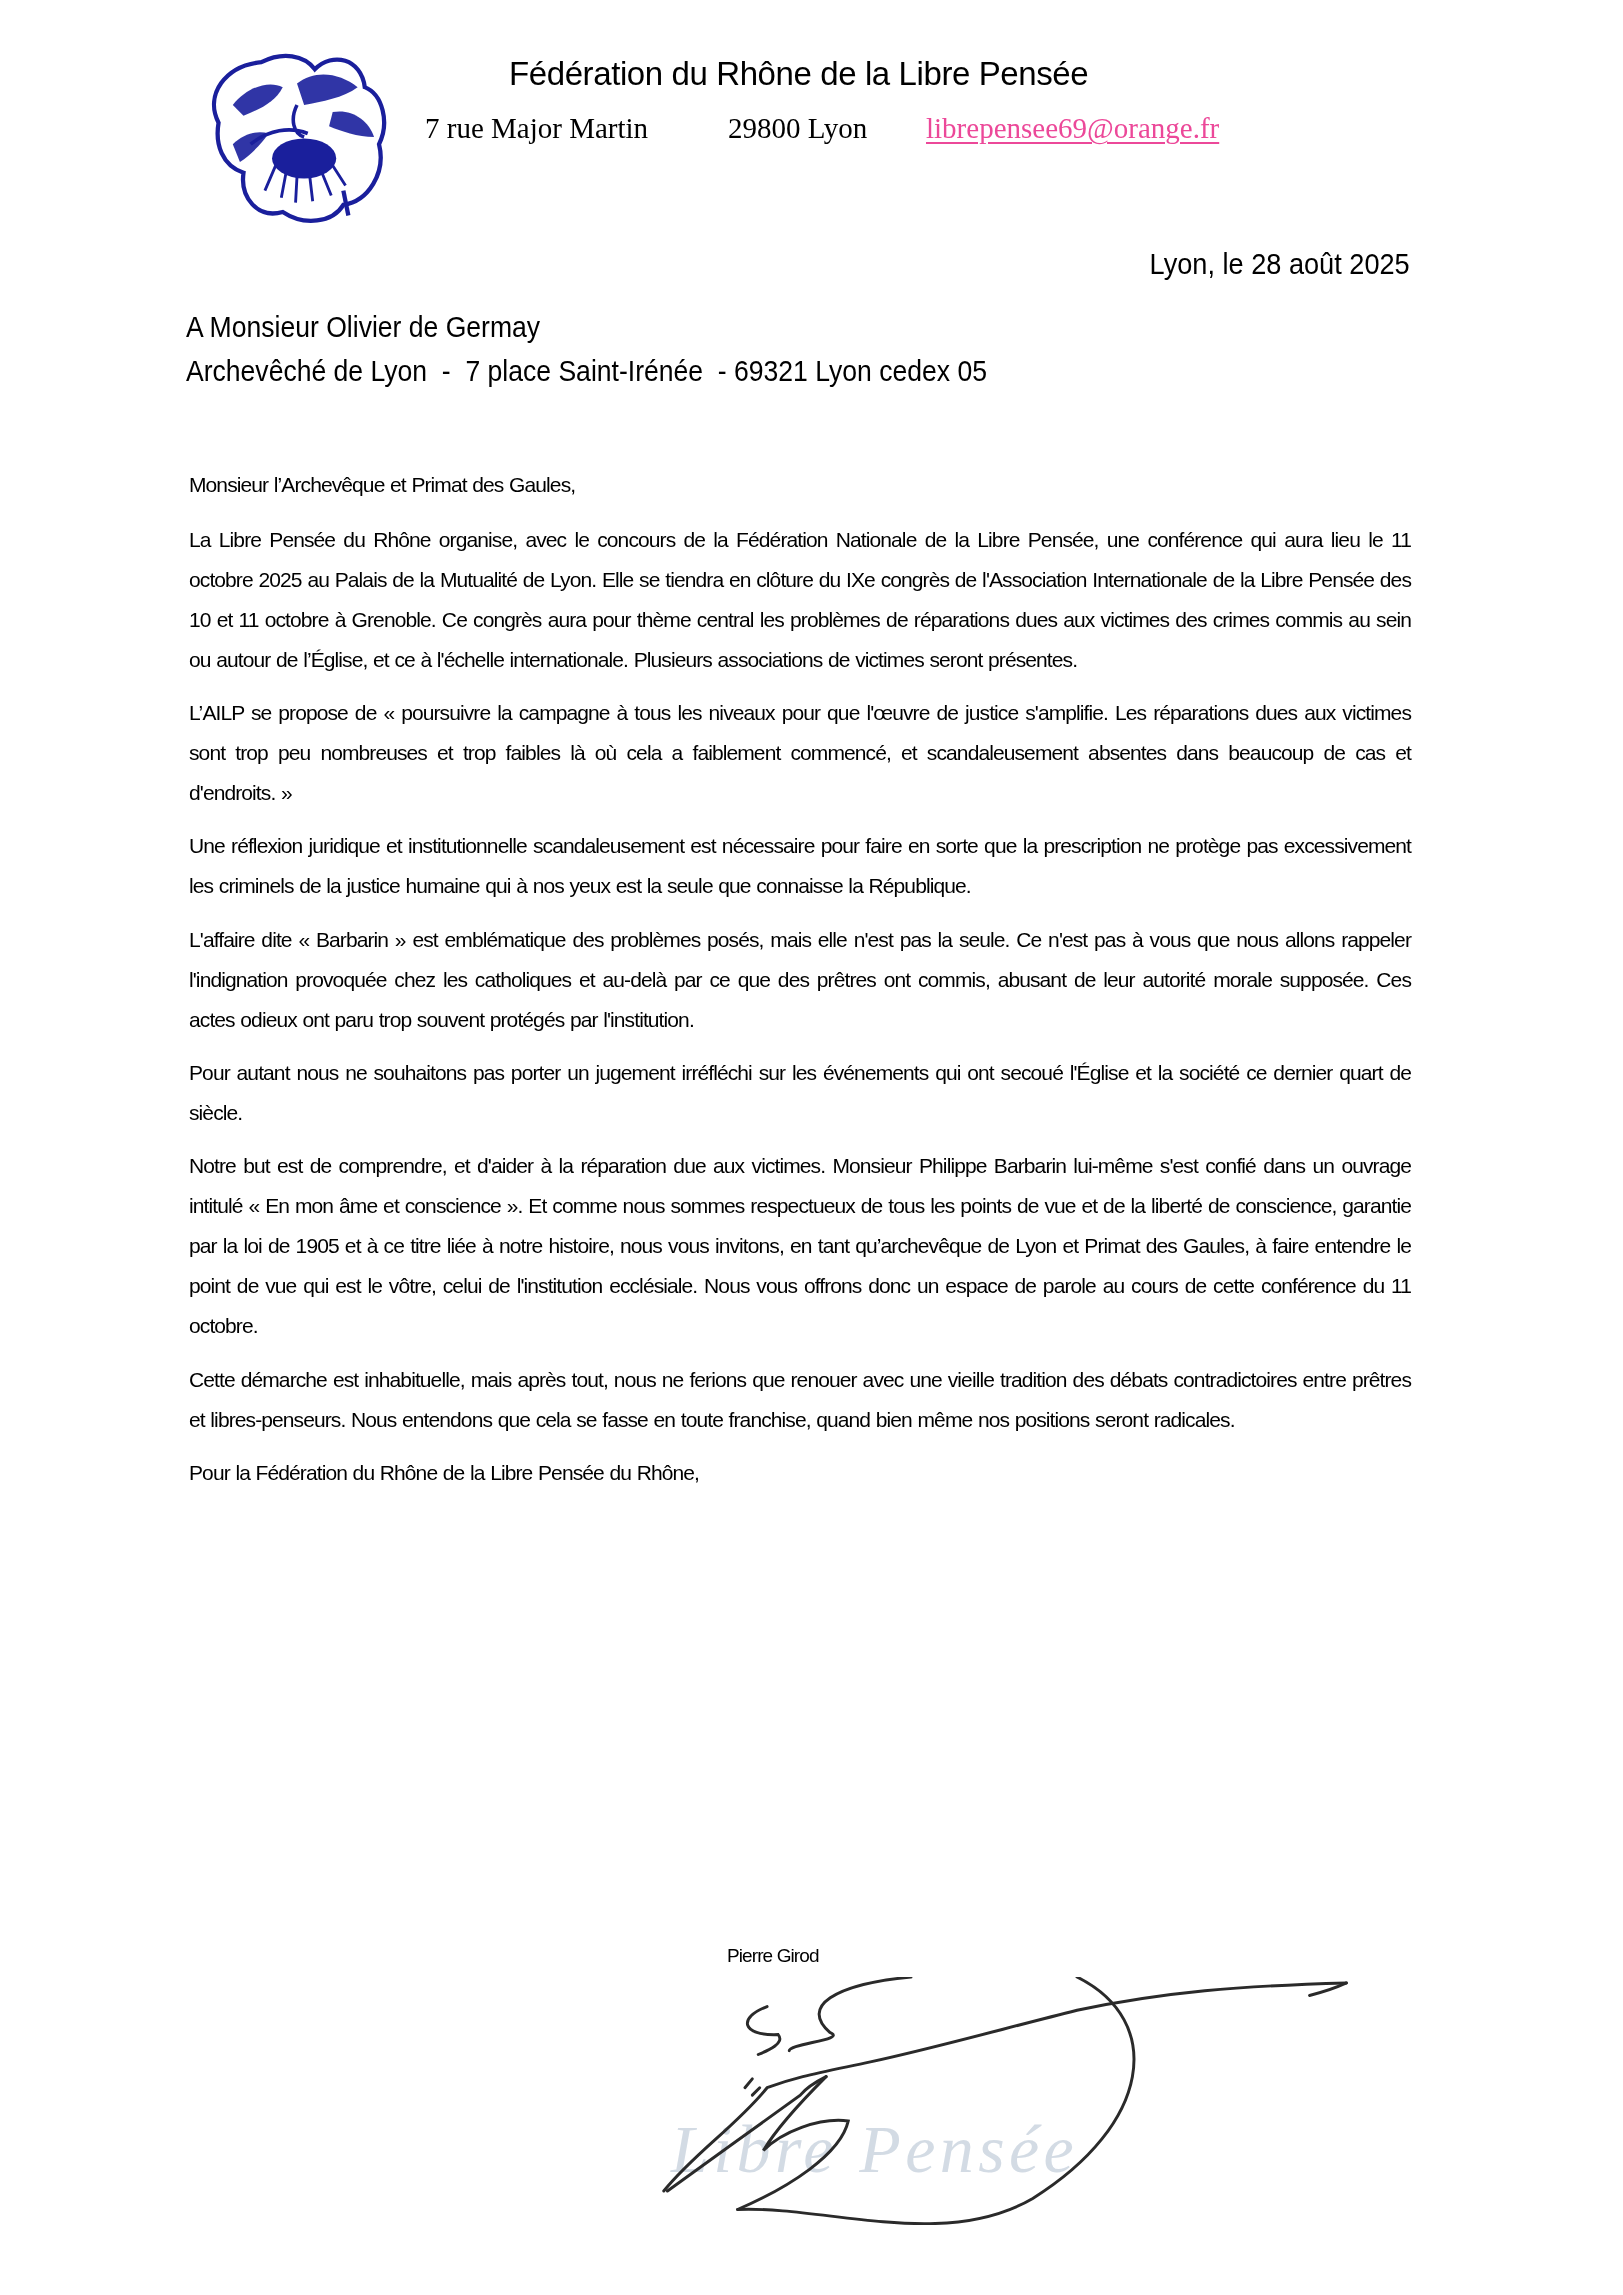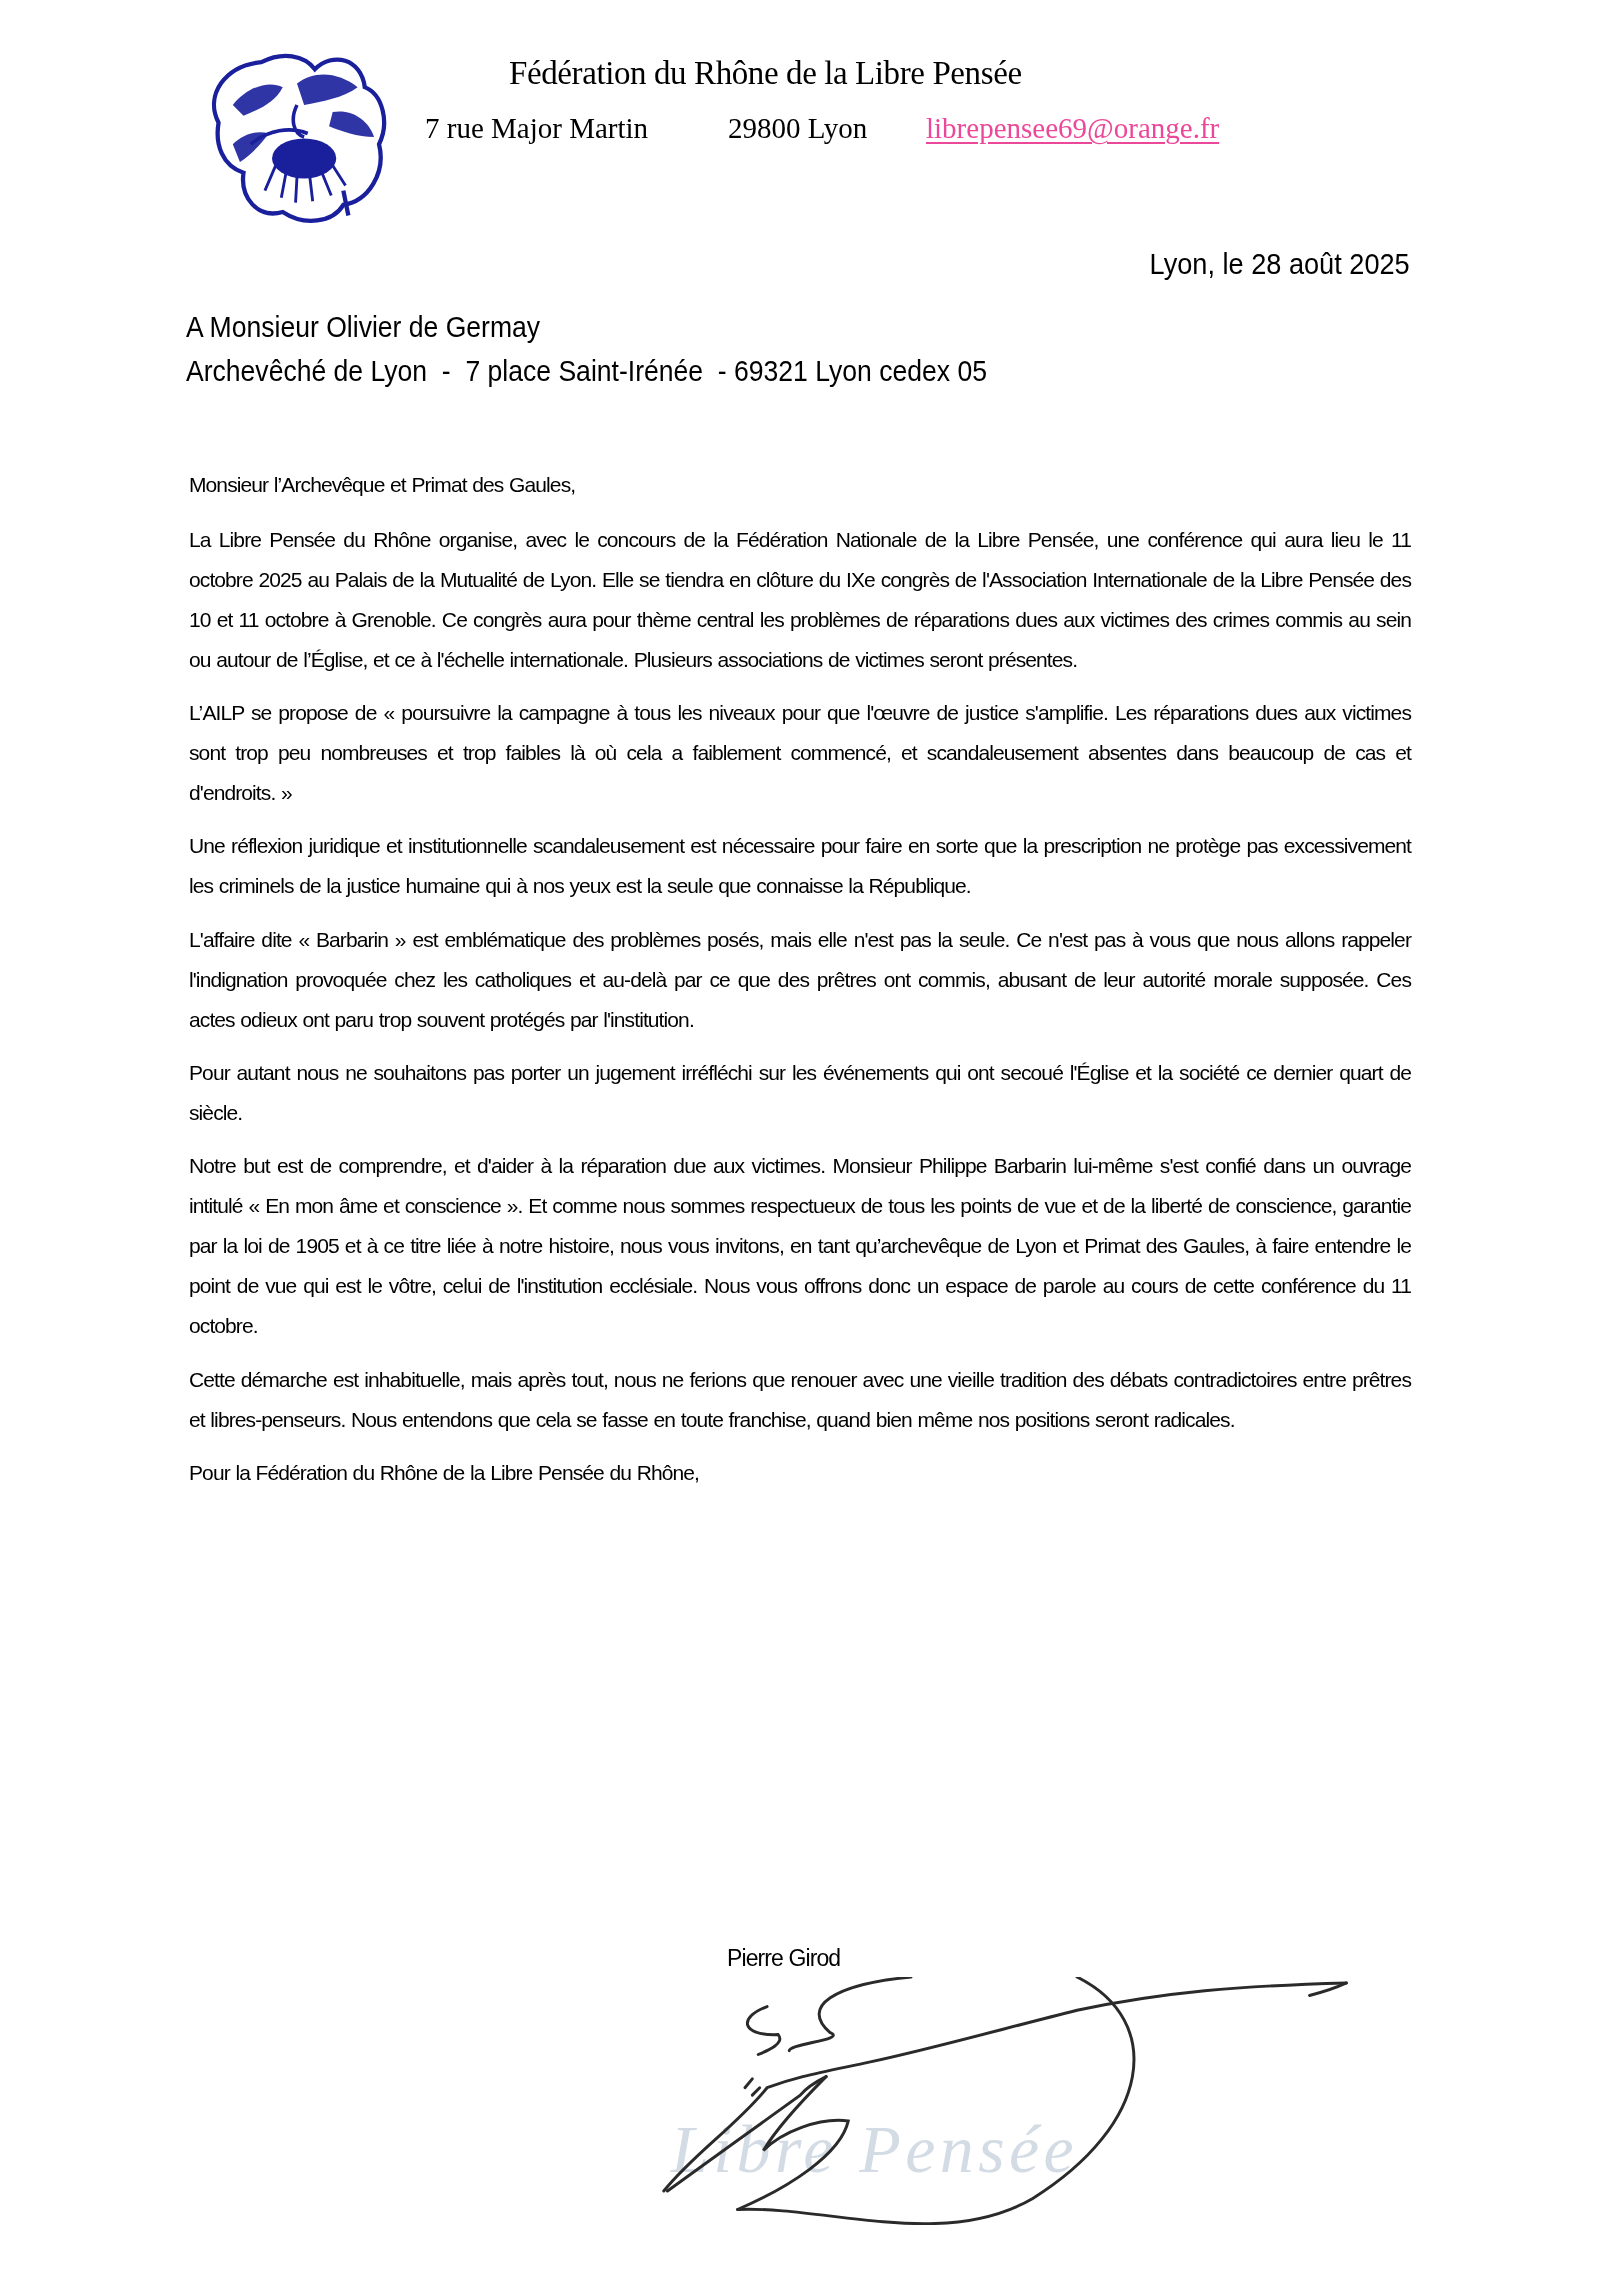--- a/index.html
+++ b/index.html
@@ -3,42 +3,42 @@
 <meta charset="utf-8">
 <style>
   html, body { margin: 0; padding: 0; background: #ffffff; }
   body {
     width: 1623px; height: 2295px; position: relative; overflow: hidden;
     font-family: "Liberation Sans", sans-serif; color: #000;
   }
   .logo { position: absolute; left: 190px; top: 37px; width: 214px; height: 193px; }
   .hdr-title {
     position: absolute; left: 509px; top: 55px; width: 664px;
-    font-family: Liberation Serif, serif; font-size: 33px; letter-spacing: -0.4px;
+    font-family: Liberation Sans, sans-serif; font-size: 33px; letter-spacing: -0.4px;
     white-space: nowrap;
   }
   .hdr-addr {
     position: absolute; top: 112px; font-family: Liberation Serif, serif;
     font-size: 29px; white-space: nowrap;
   }
   .hdr-street { left: 425px; }
   .hdr-city { left: 728px; }
   .hdr-email { left: 926px; color: #ec4899; text-decoration: underline; text-decoration-thickness: 1.5px; text-underline-offset: 3.7px; }
   .date { position: absolute; right: 213px; top: 247px; font-size: 29.5px; white-space: nowrap; transform: scaleX(0.92); transform-origin: right; }
   .recipient { position: absolute; left: 186px; font-size: 29.5px; white-space: pre; transform: scaleX(0.9); transform-origin: left; }
   .r1 { top: 310px; }
   .r2 { top: 354px; }
   .letter {
     position: absolute; left: 189px; top: 465px; width: 1222px;
     font-size: 21px; line-height: 40px; text-align: justify;
   }
   .letter p { margin: 0 0 13.3px 0; letter-spacing: -0.9px; word-spacing: 0.7px; }
   .letter p.salutation { margin-bottom: 14.8px; }
   .closing { letter-spacing: -0.9px; }
-  .signer { position: absolute; left: 727px; top: 1945px; font-size: 23px; letter-spacing: -0.9px; white-space: nowrap; }
+  .signer { position: absolute; left: 727px; top: 1945px; font-size: 19px; letter-spacing: -0.9px; white-space: nowrap; }
   .signature { position: absolute; left: 649px; top: 1977px; width: 738px; height: 310px; }
   .stamp-text {
     position: absolute; left: 671px; top: 2110px; font-family: "Liberation Serif", serif;
     font-style: italic; font-size: 68px; color: #c9d3de; letter-spacing: 4.4px; white-space: nowrap;
     opacity: 0.8;
   }
 </style>
 </head>
 <body>
 

